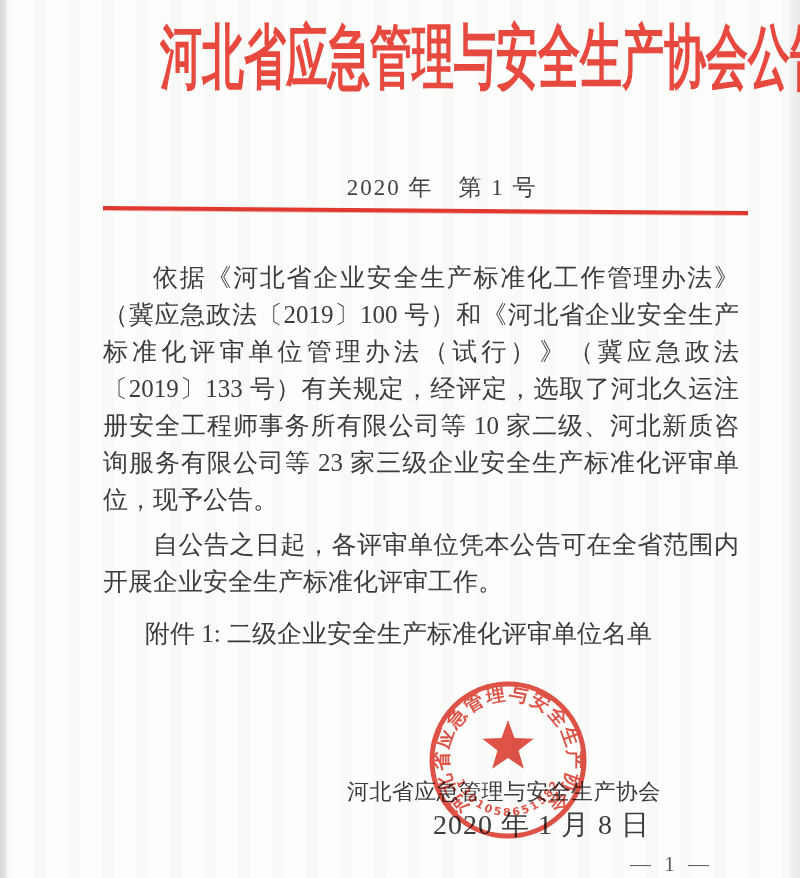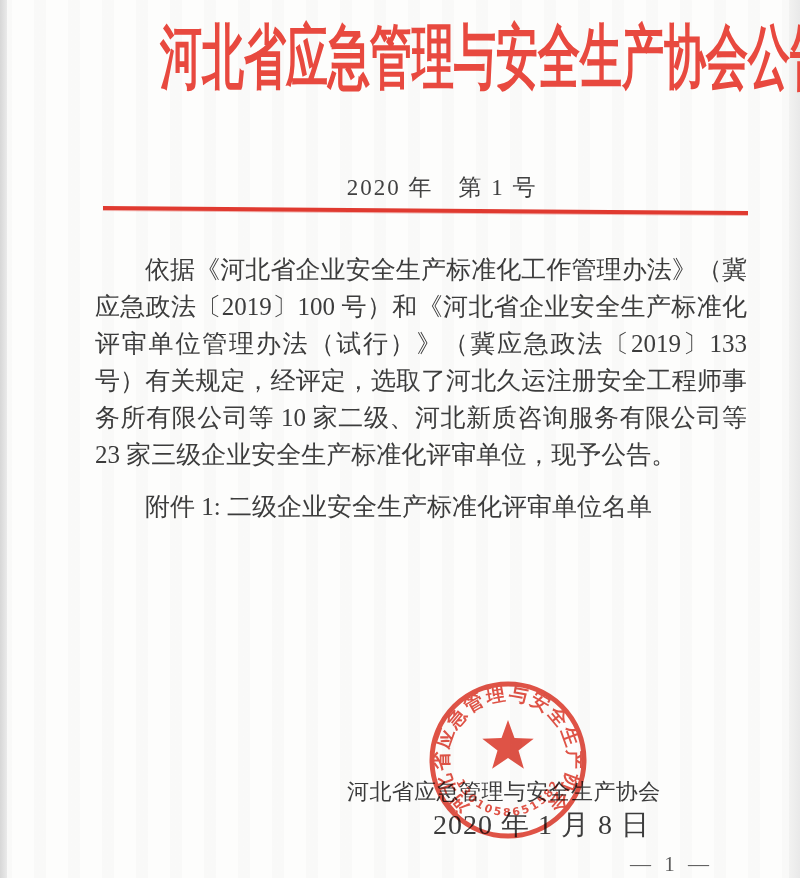--- a/index.html
+++ b/index.html
@@ -40,21 +40,21 @@
     position:absolute;left:103px;top:206px;width:645px;height:4px;
     background:var(--rule-red);
     transform:rotate(0.45deg);transform-origin:left center;
     box-shadow:0 1px 0 rgba(224,58,48,.35);
   }
   .body{
     position:absolute;left:95px;top:251px;width:652px;
     font-size:25px;line-height:37px;color:var(--body-ink);
     text-align:justify;text-justify:inter-ideograph;
   }
-  .body p{margin:0;text-indent:2em;}
+  .body p{margin:8px;text-indent:2em;}
   .attachments{margin-top:15px;}
   .attachments p{margin:0;text-indent:2em;line-height:37px;}
   .sig-name{
     position:absolute;left:347px;top:777px;
     font-size:22px;letter-spacing:0.4px;color:var(--body-ink);
     white-space:nowrap;
   }
   .sig-date{
     position:absolute;left:433px;top:806px;
     font-size:28px;letter-spacing:1px;color:var(--body-ink);
@@ -91,20 +91,21 @@
   <div class="edge-right"></div>
 
   <h1 class="title">河北省应急管理与安全生产协会公告</h1>
 
   <div class="issue">2020 年　第 1 号</div>
 
   <div class="red-rule"></div>
 
   <div class="body">
     <p>依据《河北省企业安全生产标准化工作管理办法》（冀应急政法〔2019〕100 号）和《河北省企业安全生产标准化评审单位管理办法（试行）》（冀应急政法〔2019〕133 号）有关规定，经评定，选取了河北久运注册安全工程师事务所有限公司等 10 家二级、河北新质咨询服务有限公司等 23 家三级企业安全生产标准化评审单位，现予公告。</p>
+    <p>自公告之日起，各评审单位凭本公告可在全省范围内开展企业安全生产标准化评审工作。</p>
     <div class="attachments">
       <p>附件 1: 二级企业安全生产标准化评审单位名单</p>
     </div>
   </div>
 
   <div class="sig-name">河北省应急管理与安全生产协会</div>
   <div class="sig-date">2020 年 1 月 8 日</div>
 
   <svg class="seal" width="190" height="190" viewBox="0 0 190 190" aria-hidden="true">
     <defs>

